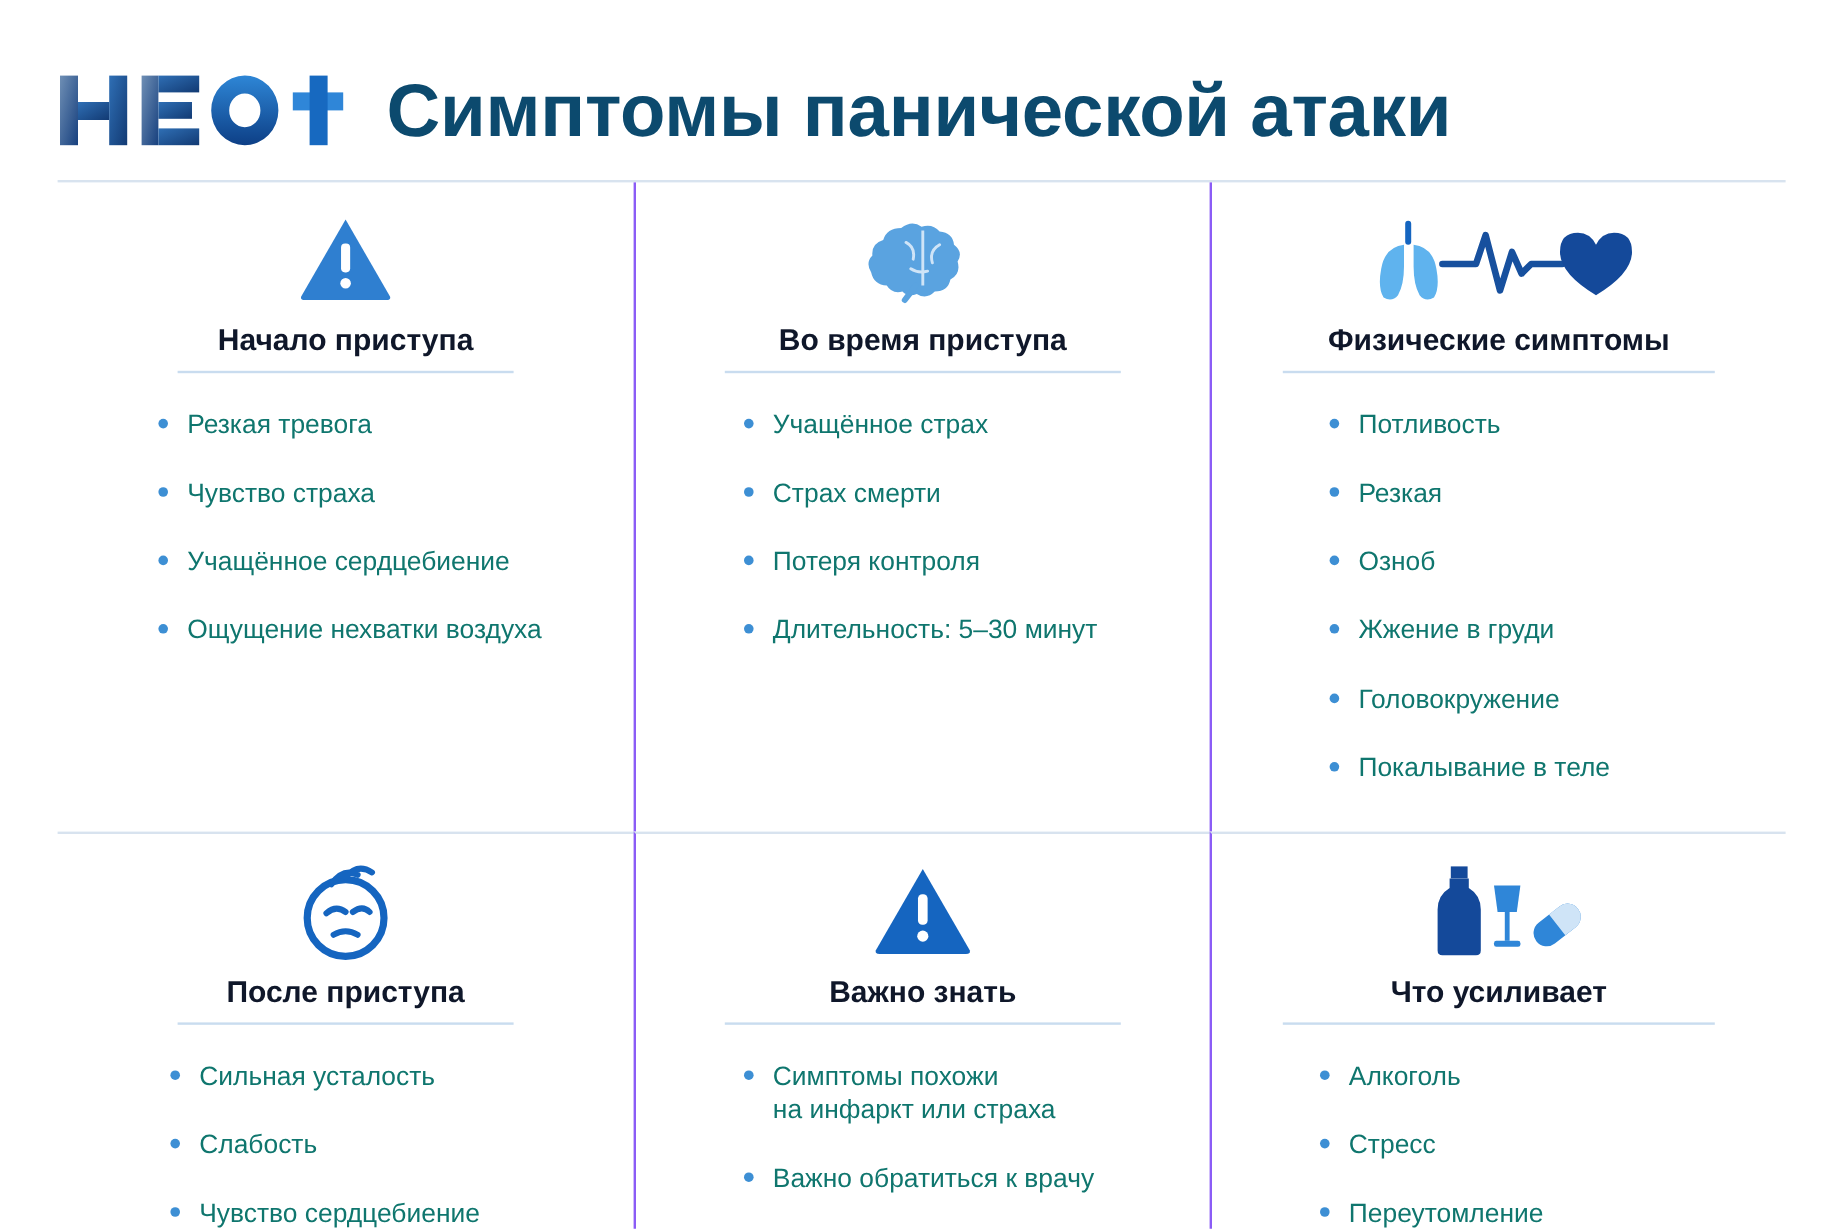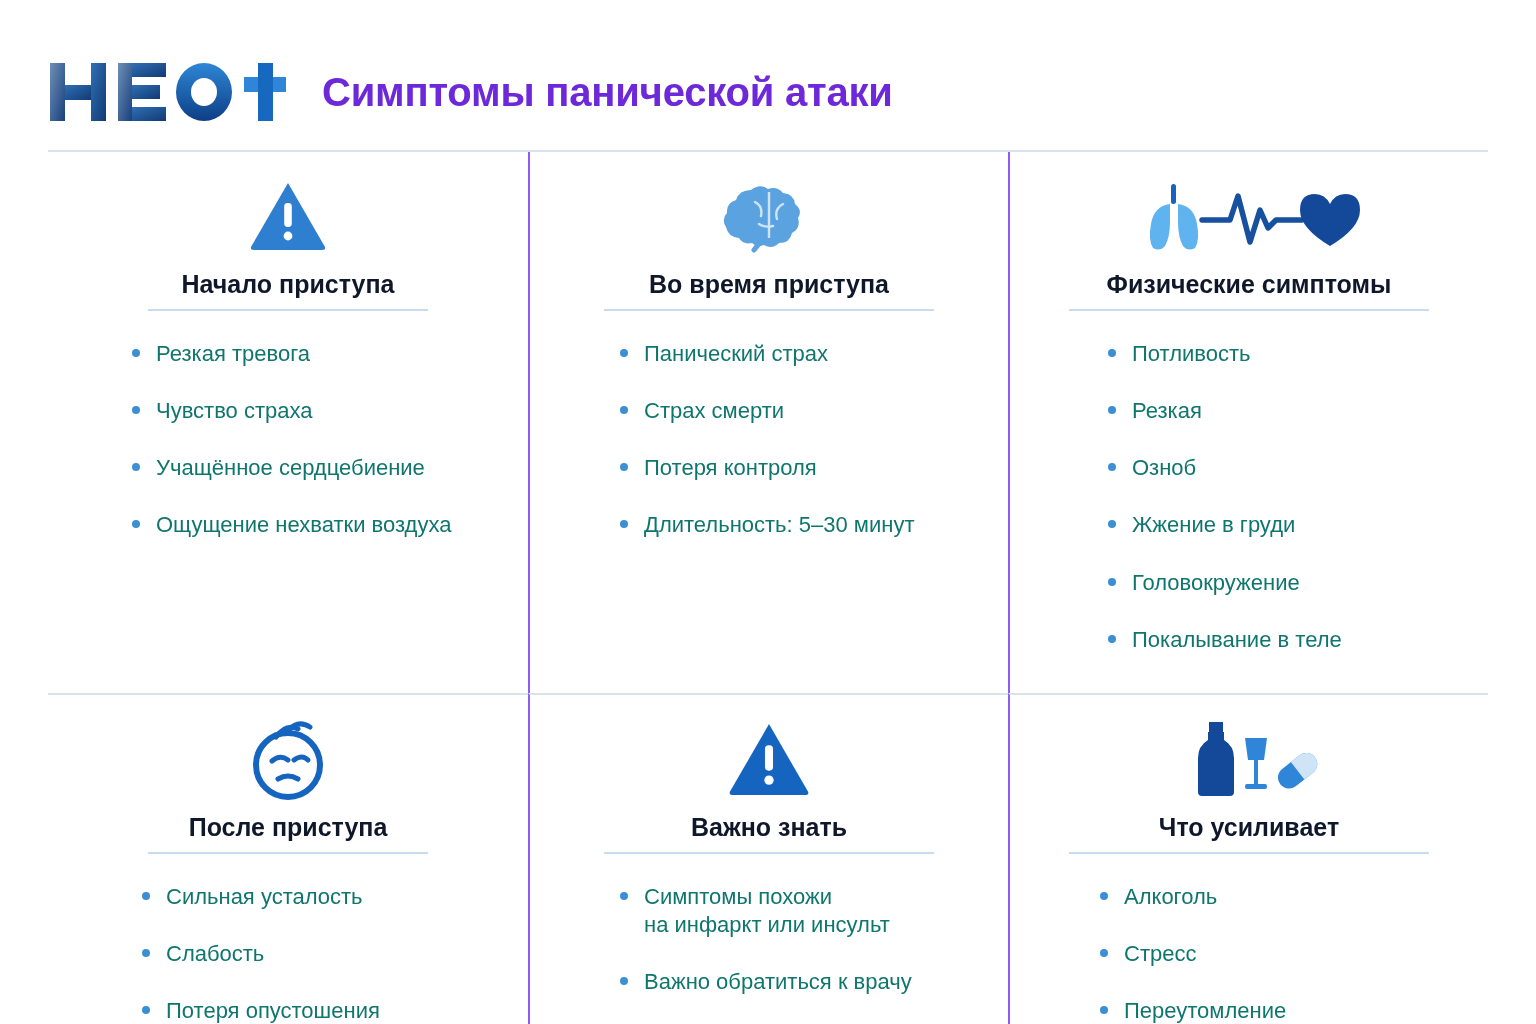--- a/index.html
+++ b/index.html
@@ -28,23 +28,23 @@
     align-items: center;
     gap: 34px;
     height: 96px;
   }
   .logo {
     display: flex;
     align-items: center;
     height: 72px;
   }
   .page-title {
-    font-size: 40px;
+    font-size: 62px;
     font-weight: bold;
-    color: #6d28d9;
+    color: #0c4a6e;
     letter-spacing: -0.2px;
     white-space: nowrap;
   }
   .header-rule {
     margin-top: 10px;
     height: 2px;
     background: #d8e3ef;
     width: 100%;
   }
 
@@ -191,21 +191,21 @@
         <svg width="100" height="76" viewBox="0 0 100 76">
           <path d="M32 12 q-12 0 -15 10 q-10 3 -9 13 q-6 6 -1 14 q2 10 13 11 q4 7 13 5 q5 5 12 2 q8 5 15 -2 q11 0 13 -10 q9 -5 6 -15 q5 -8 -3 -14 q-1 -10 -12 -11 q-6 -7 -15 -4 q-8 -6 -17 1 z" fill="#5aa3e0"></path>
           <path d="M50 14 v46" stroke="#cfe4f7" stroke-width="2.4" fill="none"></path>
           <path d="M36 24 q8 4 6 14 M64 26 q-9 5 -6 15 M40 46 q6 4 14 2" stroke="#cfe4f7" stroke-width="2.4" fill="none" stroke-linecap="round"></path>
           <path d="M44 60 q-5 7 -9 12" stroke="#5aa3e0" stroke-width="5" fill="none" stroke-linecap="round"></path>
         </svg>
       </div>
       <div class="cat-title">Во время приступа</div>
       <div class="title-rule"></div>
       <ul class="items">
-        <li>Панический страх</li>
+        <li>Учащённое страх</li>
         <li>Страх смерти</li>
         <li>Потеря контроля</li>
         <li>Длительность: 5–30 минут</li>
       </ul>
     </div>
 
     <div class="cell row1 col3">
       <div class="icon-wrap">
         <svg width="230" height="72" viewBox="0 0 230 72">
 
@@ -238,38 +238,38 @@
           <path d="M52 43 q8 -6 14 0" stroke="#1565c0" stroke-width="5" fill="none" stroke-linecap="round"></path>
           <path d="M36 62 q10 -6 20 0" stroke="#1565c0" stroke-width="5" fill="none" stroke-linecap="round"></path>
           <path d="M34 20 q10 -14 22 -8 M46 14 q10 -12 22 -4" stroke="#1565c0" stroke-width="5" fill="none" stroke-linecap="round"></path>
         </svg>
       </div>
       <div class="cat-title">После приступа</div>
       <div class="title-rule"></div>
       <ul class="items">
         <li>Сильная усталость</li>
         <li>Слабость</li>
-        <li>Потеря опустошения</li>
+        <li>Чувство сердцебиение</li>
       </ul>
     </div>
 
     <div class="cell row2 col2">
       <div class="icon-wrap">
         <svg width="82" height="74" viewBox="0 0 76 70">
           <path d="M38 2 L75 66 Q76 69 72 69 L4 69 Q0 69 1 66 Z" fill="#1565c0"></path>
           <rect x="34.2" y="22" width="7.6" height="24" rx="3.4" fill="#ffffff"></rect>
           <circle cx="38" cy="55" r="4.4" fill="#ffffff"></circle>
         </svg>
       </div>
       <div class="cat-title">Важно знать</div>
       <div class="title-rule"></div>
       <ul class="items">
         <li>
           <span>Симптомы похожи</span>
-          <span class="wrapline">на инфаркт или инсульт</span>
+          <span class="wrapline">на инфаркт или страха</span>
         </li>
         <li>Важно обратиться к врачу</li>
       </ul>
     </div>
 
     <div class="cell row2 col3">
       <div class="icon-wrap">
         <svg width="140" height="78" viewBox="0 0 140 78">
 
           <rect x="30" y="2" width="14" height="10" fill="#14499a"></rect>

